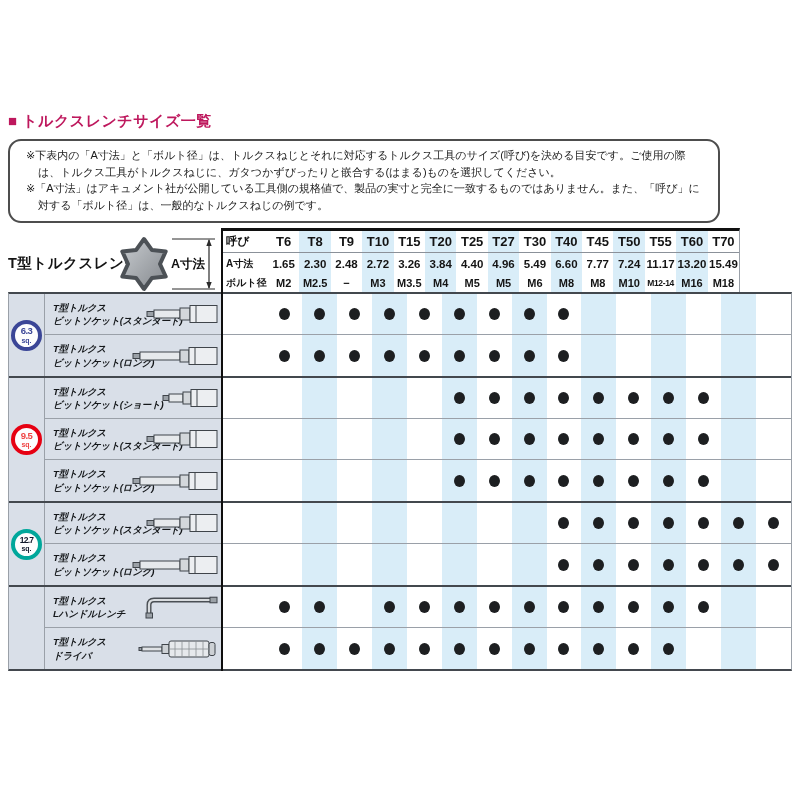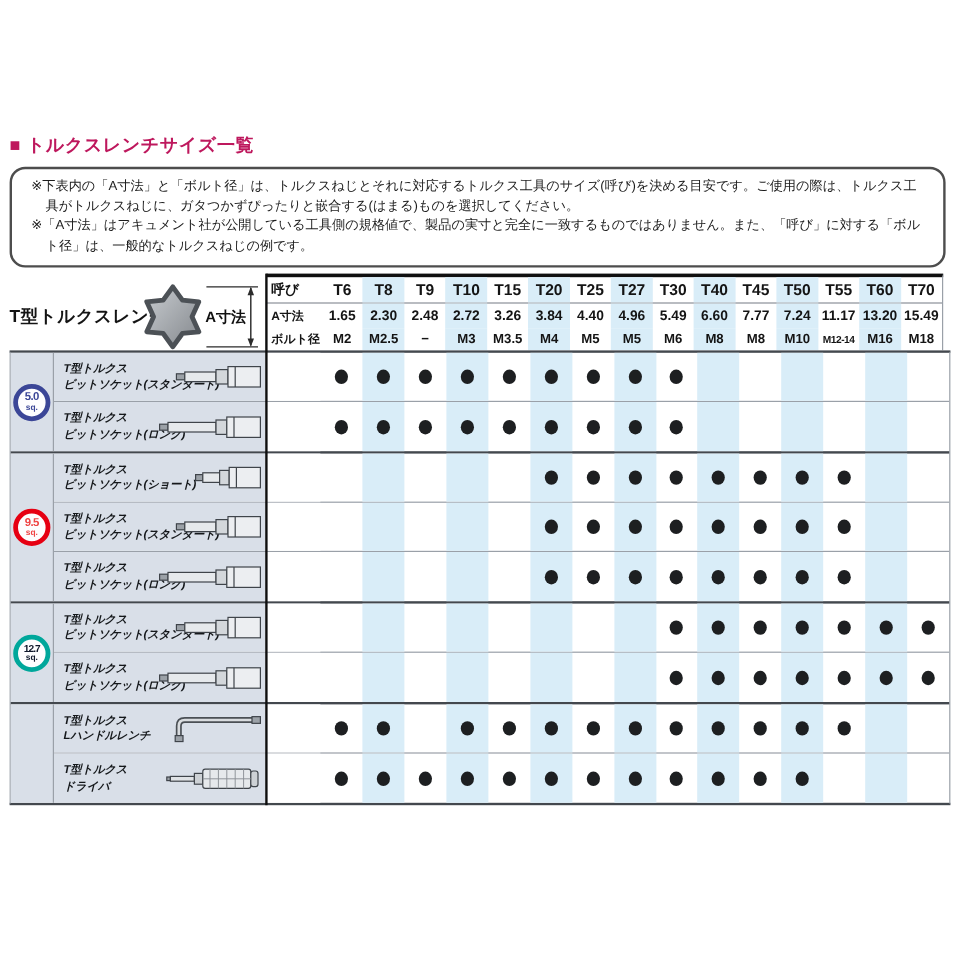--- a/index.html
+++ b/index.html
@@ -2,31 +2,31 @@
 <html><head>
 <meta charset="utf-8">
 <style>
   html,body { margin:0; padding:0; background:#fff; }
   .page {
     position:relative; width:800px; height:800px; background:#ffffff; overflow:hidden;
     font-family:"Liberation Sans","DejaVu Sans",sans-serif; color:#141414;
   }
   .title { position:absolute; left:8px; top:112px; font-size:15px; font-weight:bold; color:#be185d; letter-spacing:.5px; }
   .notebox {
-    position:absolute; left:8px; top:139px; width:780px; box-sizing:border-box;
+    position:absolute; left:8px; top:139px; width:712px; box-sizing:border-box;
     border:2px solid #4d4d4d; border-radius:13px; padding:6px 12px 7px 16px;
     font-size:11px; line-height:1.52; color:#1c1c1c;
   }
   .note { padding-left:12px; text-indent:-12px; }
   .section-title { position:absolute; left:8px; top:222px; font-size:14.5px; font-weight:bold; letter-spacing:.5px;margin-top:32px; }
   .dim-svg { position:absolute; left:114px; top:233px; }
 
   
   .thead {
-    position:absolute; left:222px; top:228px; width:564px; height:64px; box-sizing:border-box;
+    position:absolute; left:222px; top:228px; width:518px; height:64px; box-sizing:border-box;
     border-top:3px solid #101010; border-right:1px solid #9aa0a8; background:#fff;
   }
   .hrow { display:flex; }
   .hrow-sizes { height:22px; border-bottom:1px solid #8b9199; box-sizing:border-box; }
   .hrow-a { height:21px; }
   .hrow-bolt { height:18px; }
   .hlabel { width:46px; box-sizing:border-box; display:flex; align-items:center; padding-left:4px; font-size:10px; font-weight:bold; }
   .hrow-sizes .hlabel { font-size:11.5px; }
   .hcells { flex:1; display:flex; }
   .hcell { flex:1; display:flex; align-items:center; justify-content:center; font-weight:bold; }
@@ -156,21 +156,21 @@
           <div class="hcell stripe">M16</div>
           <div class="hcell">M18</div>
         </div>
     </div>
   </div>
 
   <div class="tbody" id="tbody">
       <div class="group">
         <div class="badge-cell">
           <div class="badge" style="border-color: rgb(59, 70, 151); color: rgb(59, 70, 151);">
-            <span class="v">5.0</span>
+            <span class="v">6.3</span>
             <span class="u">sq.</span>
           </div>
         </div>
         <div class="rows">
           <div class="trow">
             <div class="label-cell">
               <div class="label-text">
                 <div>T型トルクス</div>
                 <div>ビットソケット(スタンダード)</div>
               </div>

